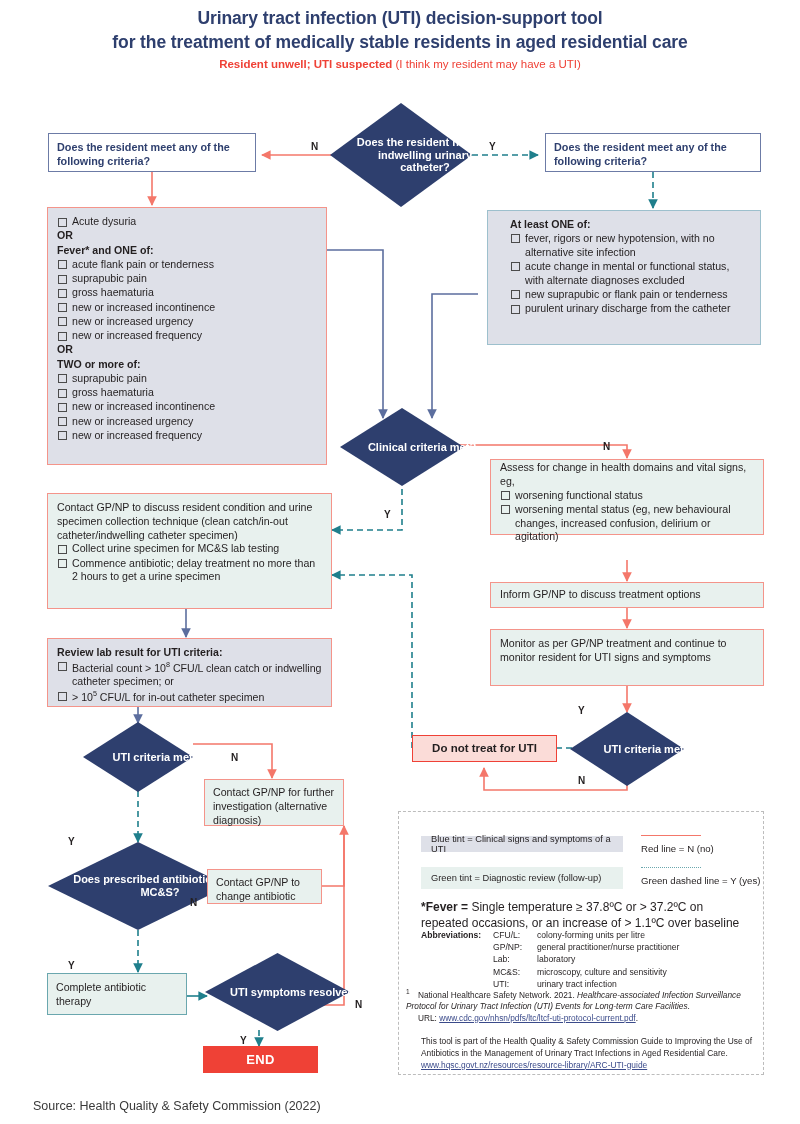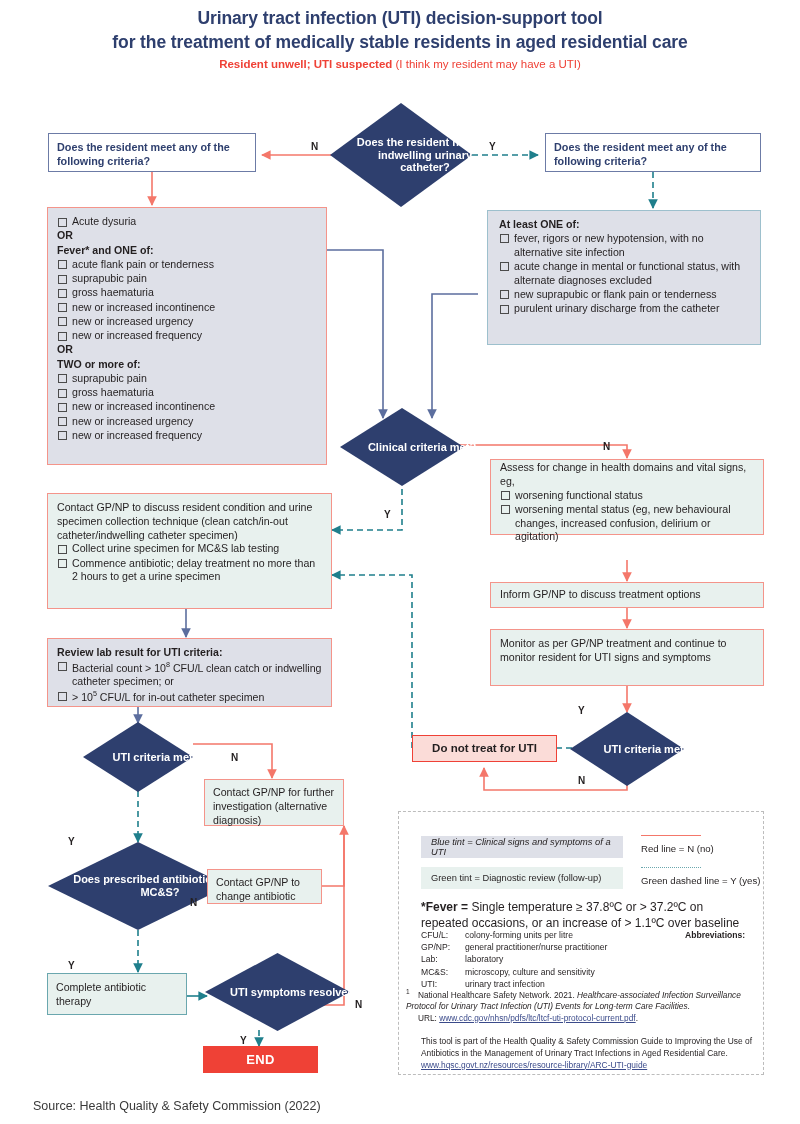--- a/index.html
+++ b/index.html
@@ -206,21 +206,21 @@
         <li class="nobox bld">OR</li>
         <li class="nobox bld">TWO or more of:</li>
         <li>suprapubic pain</li>
         <li>gross haematuria</li>
         <li>new or increased incontinence</li>
         <li>new or increased urgency</li>
         <li>new or increased frequency</li>
       </ul>
   </div>
 
-  <div class="box box-blue-hdr" style="left:487px;top:210px;width:274px;height:135px;padding:7px 11px;">
+  <div class="box box-blue-hdr" style="left:487px;top:210px;width:274px;height:135px;padding:7px 22px;">
     <div class="bld" style="font-size:10.6px;">At least ONE of:</div>
     <ul class="cl" id="right-criteria-list">
         <li>fever, rigors or new hypotension, with no alternative site infection</li>
         <li>acute change in mental or functional status, with alternate diagnoses excluded</li>
         <li>new suprapubic or flank pain or tenderness</li>
         <li>purulent urinary discharge from the catheter</li>
       </ul>
   </div>
 
   <div class="diamond" id="d-clinical" style="left:340px;top:408px;width:124px;height:78px;">
@@ -305,39 +305,40 @@
   </div>
   <div class="lbl" style="left:355px;top:999px;">N</div>
   <div class="lbl" style="left:240px;top:1035px;">Y</div>
 
   <div id="end-box" style="left:203px;top:1046px;width:115px;height:27px;">
     <span>END</span>
   </div>
 
   <div id="legend-panel" style="left:398px;top:811px;width:366px;height:264px;">
 
-    <div class="lg-swatch blue" style="left:22px;top:24px;width:202px;height:22px;font-style:italic;">
+    <div class="lg-swatch blue" style="left:22px;top:24px;width:202px;height:16px;">
       <span>Blue tint = Clinical signs and symptoms of a UTI</span>
     </div>
     <div class="lg-swatch green" style="left:22px;top:55px;width:202px;height:22px;">
       <span>Green tint = Diagnostic review (follow-up)</span>
     </div>
 
     <div class="lg-rule red" style="left:242px;top:23px;width:60px;"></div>
     <div class="lg-line-lbl" style="left:242px;top:31px;">Red line = N (no)</div>
 
     <div class="lg-rule greendash" style="left:242px;top:55px;width:60px;"></div>
     <div class="lg-line-lbl" style="left:242px;top:63px;">Green dashed line = Y (yes)</div>
 
     <div class="note" style="left:22px;top:88px;width:330px;">
       <b>*Fever =</b><span> Single temperature ≥ 37.8ºC or &gt; 37.2ºC on repeated occasions, or an increase of &gt; 1.1ºC over baseline</span>
     </div>
 
     <div class="abbr-tbl" style="left:22px;top:117px;width:336px;">
       <div style="display:flex;">
+        <div style="width:72px;flex:0 0 72px;font-weight:bold;">Abbreviations:</div>
         <div id="abbr-list" style="flex:1;">
             <div class="abbr-row">
               <div class="abbr-k">CFU/L:</div>
               <div>colony-forming units per litre</div>
             </div>
             <div class="abbr-row">
               <div class="abbr-k">GP/NP:</div>
               <div>general practitioner/nurse practitioner</div>
             </div>
             <div class="abbr-row">
@@ -346,21 +347,20 @@
             </div>
             <div class="abbr-row">
               <div class="abbr-k">MC&amp;S:</div>
               <div>microscopy, culture and sensitivity</div>
             </div>
             <div class="abbr-row">
               <div class="abbr-k">UTI:</div>
               <div>urinary tract infection</div>
             </div>
           </div>
-        <div style="width:72px;flex:0 0 72px;font-weight:bold;">Abbreviations:</div>
       </div>
     </div>
 
     <div class="ref" style="left:7px;top:176px;width:352px;">
       <span class="sup">1</span>
       <span style="display:inline-block;width:6px;"></span><span>National Healthcare Safety Network. 2021. </span><i>Healthcare-associated Infection Surveillance Protocol for Urinary Tract Infection (UTI) Events for Long-term Care Facilities</i><span>.</span><br>
       <span style="display:inline-block;width:12px;"></span><span>URL: </span><u>www.cdc.gov/nhsn/pdfs/ltc/ltcf-uti-protocol-current.pdf</u><span>.</span>
     </div>
 
     <div class="foot" style="left:22px;top:224px;width:336px;">

